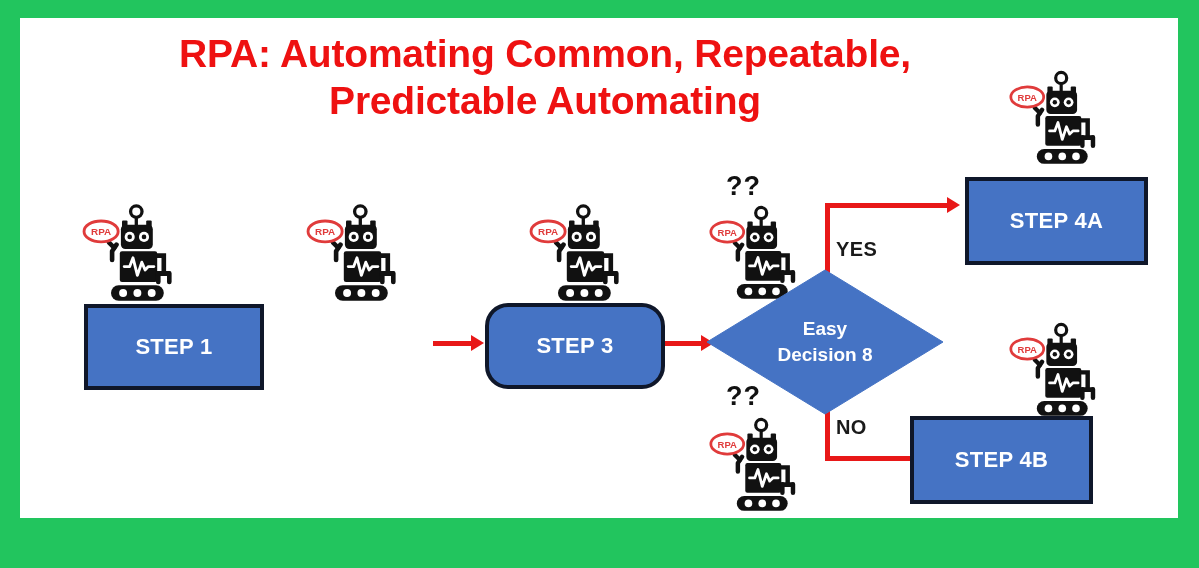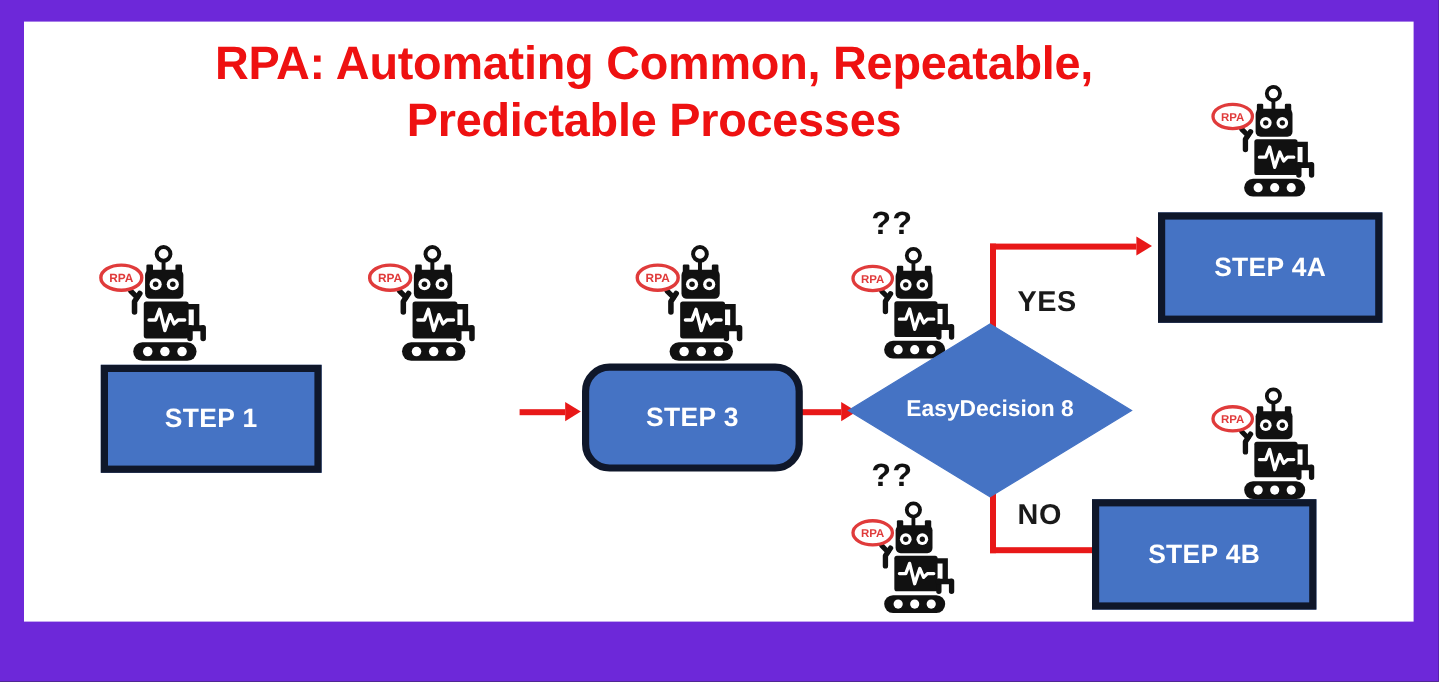--- a/index.html
+++ b/index.html
@@ -11,21 +11,21 @@
     width: 1199px;
     height: 568px;
     overflow: hidden;
     font-family: "Liberation Sans", sans-serif;
   }
 
   #frame {
     position: relative;
     width: 1199px;
     height: 568px;
-    background: #6d28d9;
+    background: #22c55e;
   }
 
   
   #canvas {
     position: absolute;
     left: 20px;
     top: 18px;
     width: 1158px;
     height: 500px;
     background: #ffffff;
@@ -45,21 +45,21 @@
     font-size: 39px;
     line-height: 47px;
     letter-spacing: -0.2px;
   }
   #title .l2 { display: block; }
 
   
   .step-box {
     position: absolute;
     background: #4573c4;
-    border: 6px solid #0f172a;
+    border: 4px solid #0f172a;
     color: #ffffff;
     font-weight: bold;
     font-size: 22px;
     display: flex;
     align-items: center;
     justify-content: center;
     letter-spacing: 0.3px;
   }
 
   
@@ -67,21 +67,21 @@
     position: absolute;
   }
   .diamond-shape {
     position: absolute;
     inset: 0;
   }
   .diamond-label {
     position: absolute;
     inset: 0;
     display: flex;
-    flex-direction: row;
+    flex-direction: column;
     align-items: center;
     justify-content: center;
     color: #ffffff;
     font-weight: bold;
     font-size: 19px;
     line-height: 26px;
     text-align: center;
     pointer-events: none;
   }
 
@@ -103,23 +103,22 @@
     position: absolute;
     width: 5px;
     background: #e81818;
   }
 
   
   .branch-label {
     position: absolute;
     color: #1a1a1a;
     font-weight: bold;
-    font-size: 24px;
+    font-size: 20px;
     letter-spacing: 0.4px;
-    margin-left: 12px;
   }
 
   
   .qmark {
     position: absolute;
     color: #111111;
     font-weight: bold;
     font-size: 27px;
     letter-spacing: 1px;
   }
@@ -132,21 +131,21 @@
 </style>
 </head>
 <body>
 
 <div id="frame">
 
   <div id="canvas">
 
     <div id="title">
       <span class="l1">RPA: Automating Common, Repeatable,</span>
-      <span class="l2">Predictable Processes</span>
+      <span class="l2">Predictable Automating</span>
     </div>
 
     <div class="robot" style="left:58px; top:176px; width:110px; height:110px;">
       <svg viewBox="0 0 100 100" width="110" height="110" aria-hidden="true">
         <g fill="#111111">
           <circle cx="53" cy="16" r="5.2" fill="none" stroke="#111111" stroke-width="3"></circle>
           <rect x="51.5" y="21" width="3" height="8"></rect>
           <rect x="40" y="24" width="5" height="7" rx="1"></rect>
           <rect x="62" y="24" width="5" height="7" rx="1"></rect>
           <rect x="39" y="28" width="29" height="22" rx="4"></rect>

